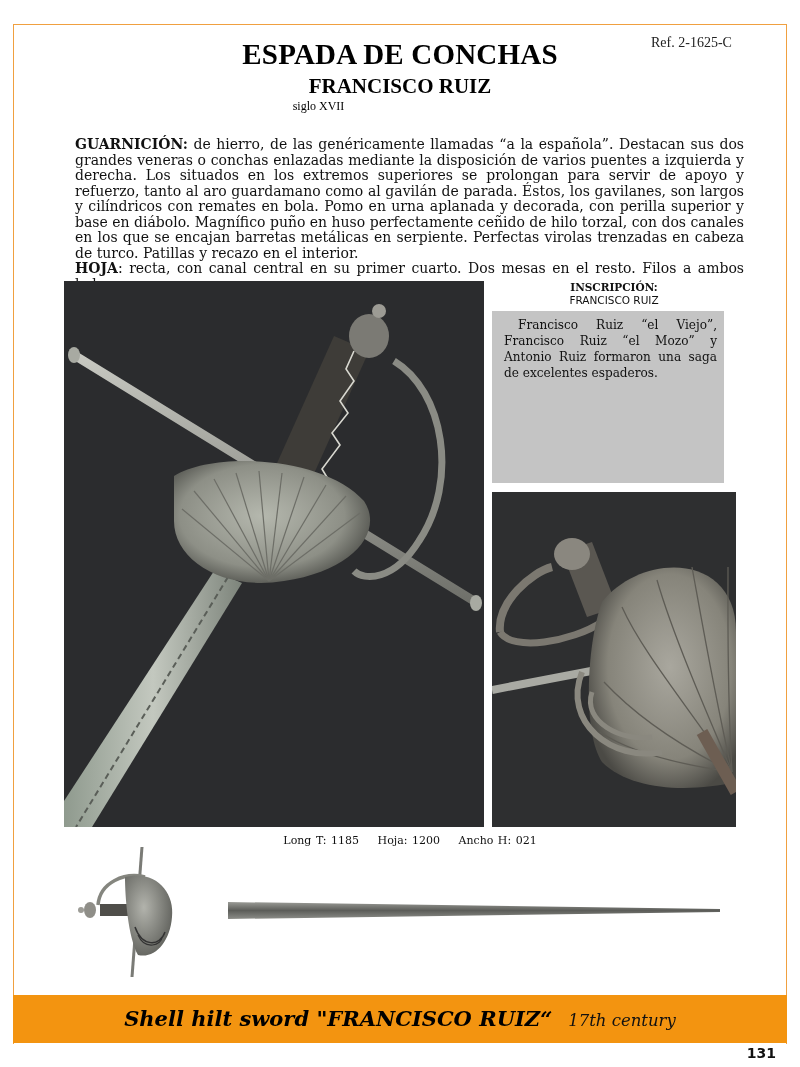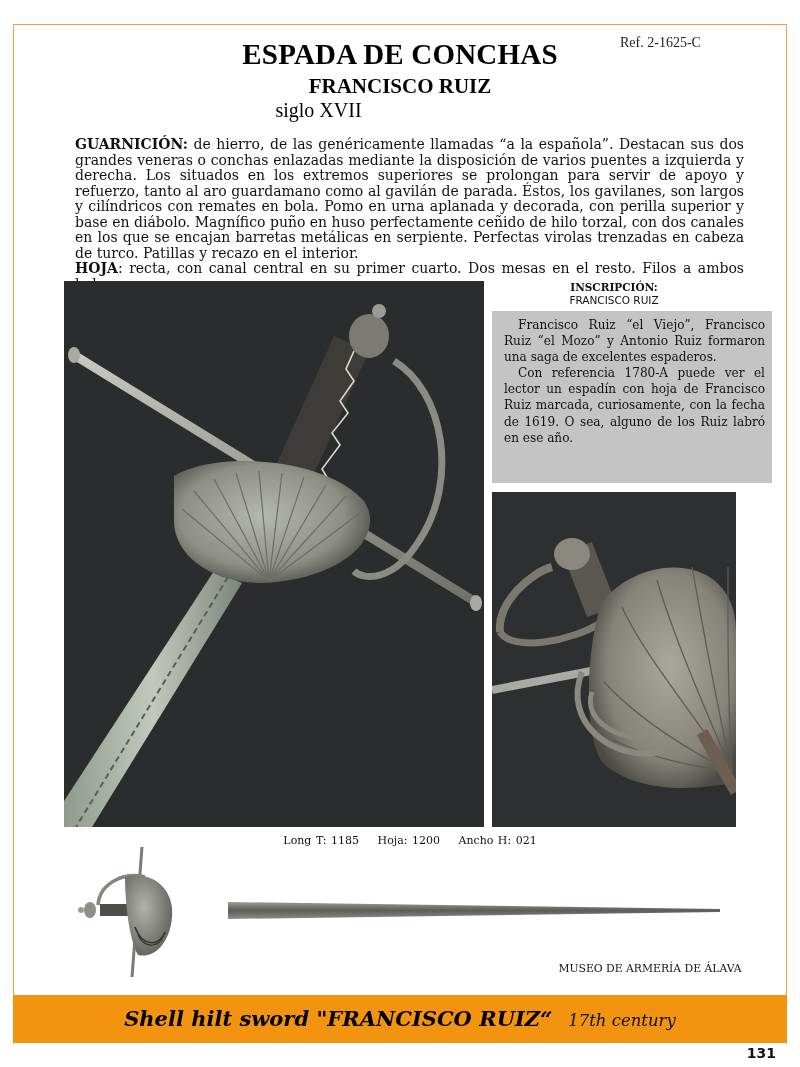--- a/index.html
+++ b/index.html
@@ -3,42 +3,42 @@
 <meta charset="utf-8">
 <style>
   * { box-sizing: border-box; margin: 0; padding: 0; }
   html, body { width: 800px; height: 1067px; background: #ffffff; overflow: hidden; }
   body { position: relative; font-family: "DejaVu Serif", serif; color: #111; }
 
   .frame {
     position: absolute; left: 13px; top: 24px; width: 774px; height: 1020px;
     border: 1.5px solid #f0a040; border-bottom: none;
   }
-  .ref { position: absolute; left: 620px; top: 35px; font-family: "Liberation Serif", serif; font-size: 14px; color: #222; }
+  .ref { position: absolute; left: 651px; top: 35px; font-family: "Liberation Serif", serif; font-size: 14px; color: #222; }
   .title { position: absolute; left: 0; width: 800px; text-align: center; top: 38px;
     font-family: "Liberation Serif", serif; font-weight: bold; font-size: 29px; letter-spacing: 0.2px; color: #000; transform: scaleY(1.05); }
   .subtitle { position: absolute; left: 0; width: 800px; text-align: center; top: 74px;
     font-family: "Liberation Serif", serif; font-weight: bold; font-size: 21px; color: #000; }
   .century { position: absolute; left: 0; width: 637px; text-align: center; top: 99px;
-    font-family: "Liberation Serif", serif; font-size: 20px; color: #000; }
+    font-family: "Liberation Serif", serif; font-size: 12px; color: #000; }
 
   .desc { position: absolute; left: 75px; top: 137px; width: 669px;
     font-family: "DejaVu Serif", serif; font-size: 14px; line-height: 15.5px; text-align: justify; color: #111; }
   .desc b { font-weight: bold; }
   .desc p { margin: 0; }
 
   .photo-main { position: absolute; left: 64px; top: 281px; width: 420px; height: 546px; background: #2b2c2e; overflow: hidden; }
   .photo-detail { position: absolute; left: 492px; top: 492px; width: 244px; height: 335px; background: #2e2f30; overflow: hidden; }
   .photo-main svg, .photo-detail svg { display: block; }
 
   .insc-label { position: absolute; left: 492px; top: 281px; width: 244px; text-align: center;
     font-family: "DejaVu Serif", serif; font-weight: bold; font-size: 10.5px; color: #111; }
   .insc-value { position: absolute; left: 492px; top: 294px; width: 244px; text-align: center;
     font-family: "DejaVu Sans", sans-serif; font-size: 10.5px; color: #111; }
-  .note-box { position: absolute; left: 492px; top: 311px; width: 280px; height: 172px; background: #c4c4c4;
+  .note-box { position: absolute; left: 492px; top: 311px; width: 232px; height: 172px; background: #c4c4c4;
     padding: 6px 7px 0 12px; font-family: "DejaVu Serif", serif; font-size: 12.1px; line-height: 16.1px; text-align: justify; color: #111; }
   .note-box p { text-indent: 14px; margin: 0; }
 
   .measures { position: absolute; left: 0; width: 820px; text-align: center; top: 834px;
     font-family: "DejaVu Serif", serif; font-size: 11px; color: #111; word-spacing: 1px; }
   .measures span { margin: 0 7px; }
 
   .full-sword { position: absolute; left: 70px; top: 847px; width: 660px; height: 130px; }
 
   .museum { position: absolute; left: 520px; top: 962px; width: 260px; text-align: center;
@@ -115,21 +115,20 @@
         <line x1="205" y1="300" x2="118" y2="228"></line>
     </g>
   </svg>
 </div>
 
 <div class="insc-label">INSCRIPCIÓN:</div>
 <div class="insc-value">FRANCISCO RUIZ</div>
 
 <div class="note-box">
   <p>Francisco Ruiz “el Viejo”, Francisco Ruiz “el Mozo” y Antonio Ruiz formaron una saga de excelentes espaderos.</p>
-  <p>Con referencia 1780-A puede ver el lector un espadín con hoja de Francisco Ruiz marcada, curiosamente, con la fecha de 1619. O sea, alguno de los Ruiz labró en ese año.</p>
 </div>
 
 <div class="photo-detail">
   <svg width="244" height="335" viewBox="0 0 244 335">
     <defs>
       <radialGradient id="shell2" cx="0.55" cy="0.45" r="0.6">
         <stop offset="0" stop-color="#a9a79e"></stop>
           <stop offset="0.7" stop-color="#86847a"></stop>
           <stop offset="1" stop-color="#4b4a45"></stop>
       </radialGradient>
@@ -180,20 +179,19 @@
     <ellipse cx="20" cy="63" rx="6" ry="8" fill="#8f8e88"></ellipse>
     <circle cx="11" cy="63" r="3" fill="#9d9c96"></circle>
     <path d="M28,58 C30,35 55,25 75,30" fill="none" stroke="#85867f" stroke-width="3.5"></path>
     <path d="M55,30 C85,22 105,45 102,70 C100,95 85,112 68,108 C58,90 55,50 55,30 Z" fill="url(#fsG)"></path>
     <path d="M65,80 C72,100 90,100 95,85" fill="none" stroke="#333" stroke-width="1.5"></path>
     <path d="M68,88 C75,104 92,98 92,90" fill="none" stroke="#333" stroke-width="1.2"></path>
   </svg>
 </div>
 
 <div class="museum">
-  <div>MUSEO DE ARMERÍA DE ÁLAVA</div>
 </div>
 
 <div class="banner">
   <span class="banner-main">Shell hilt sword "FRANCISCO RUIZ“</span><span class="banner-sub">17th century</span>
 </div>
 
 <div class="page-num">131</div>
 
 </body></html>

